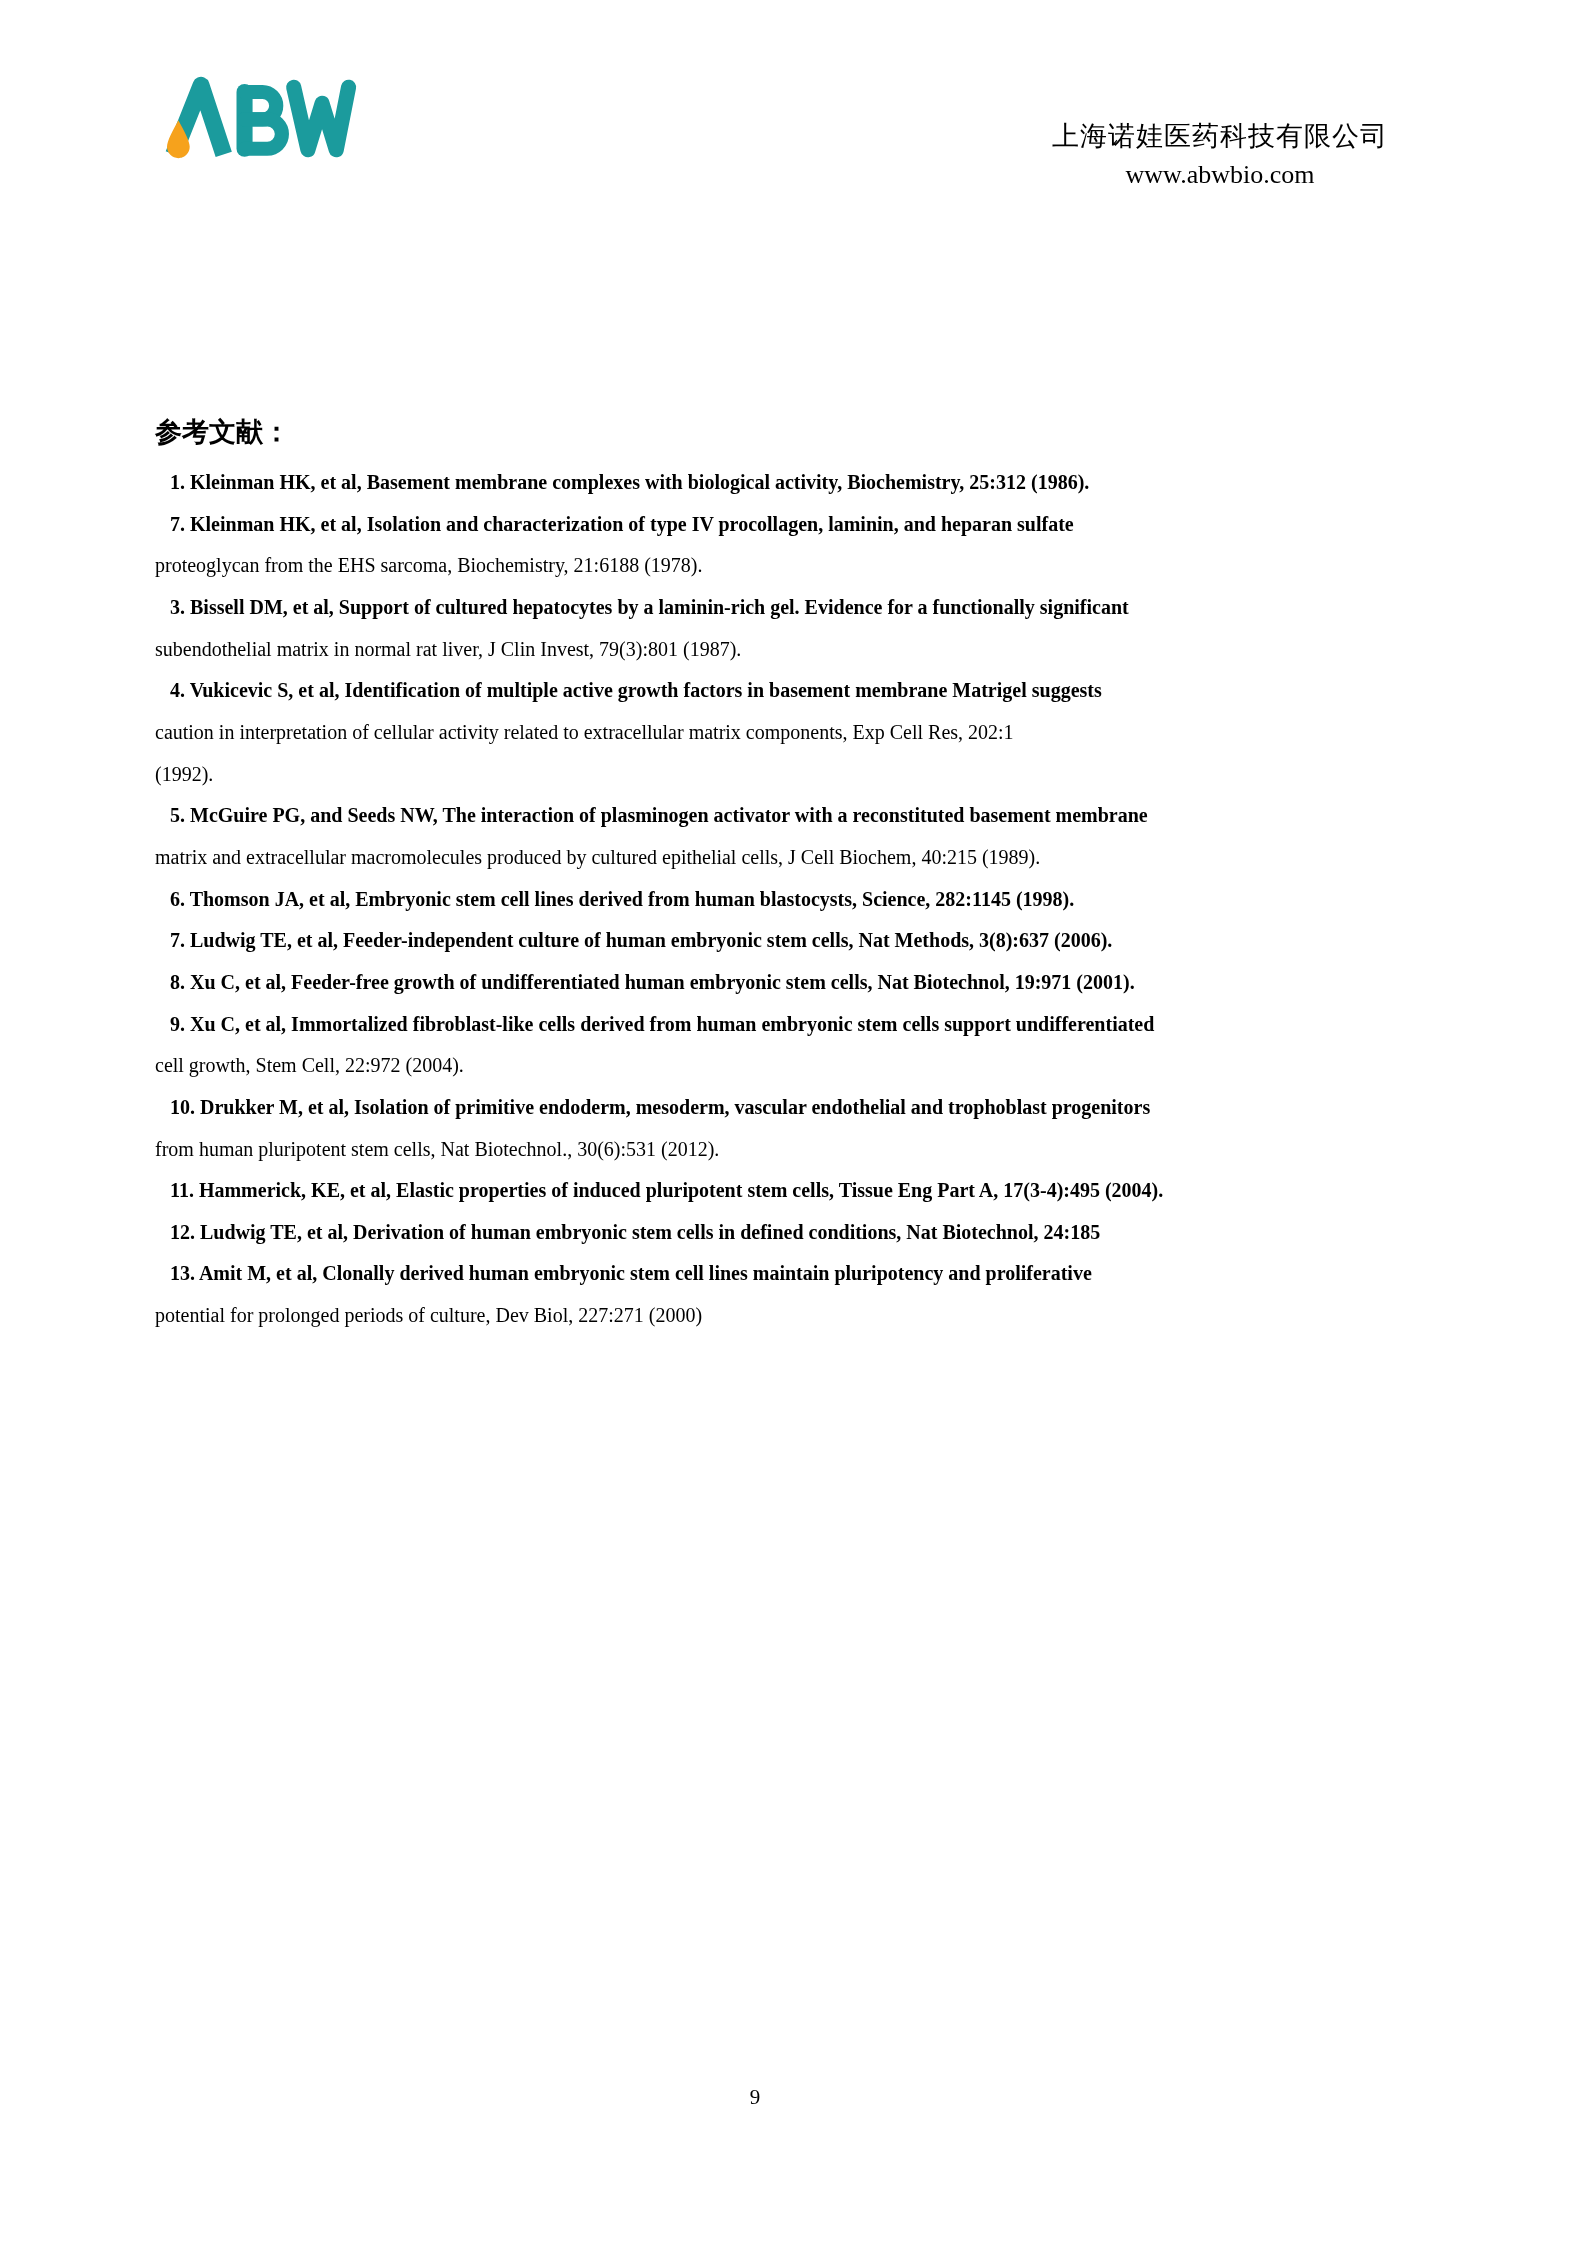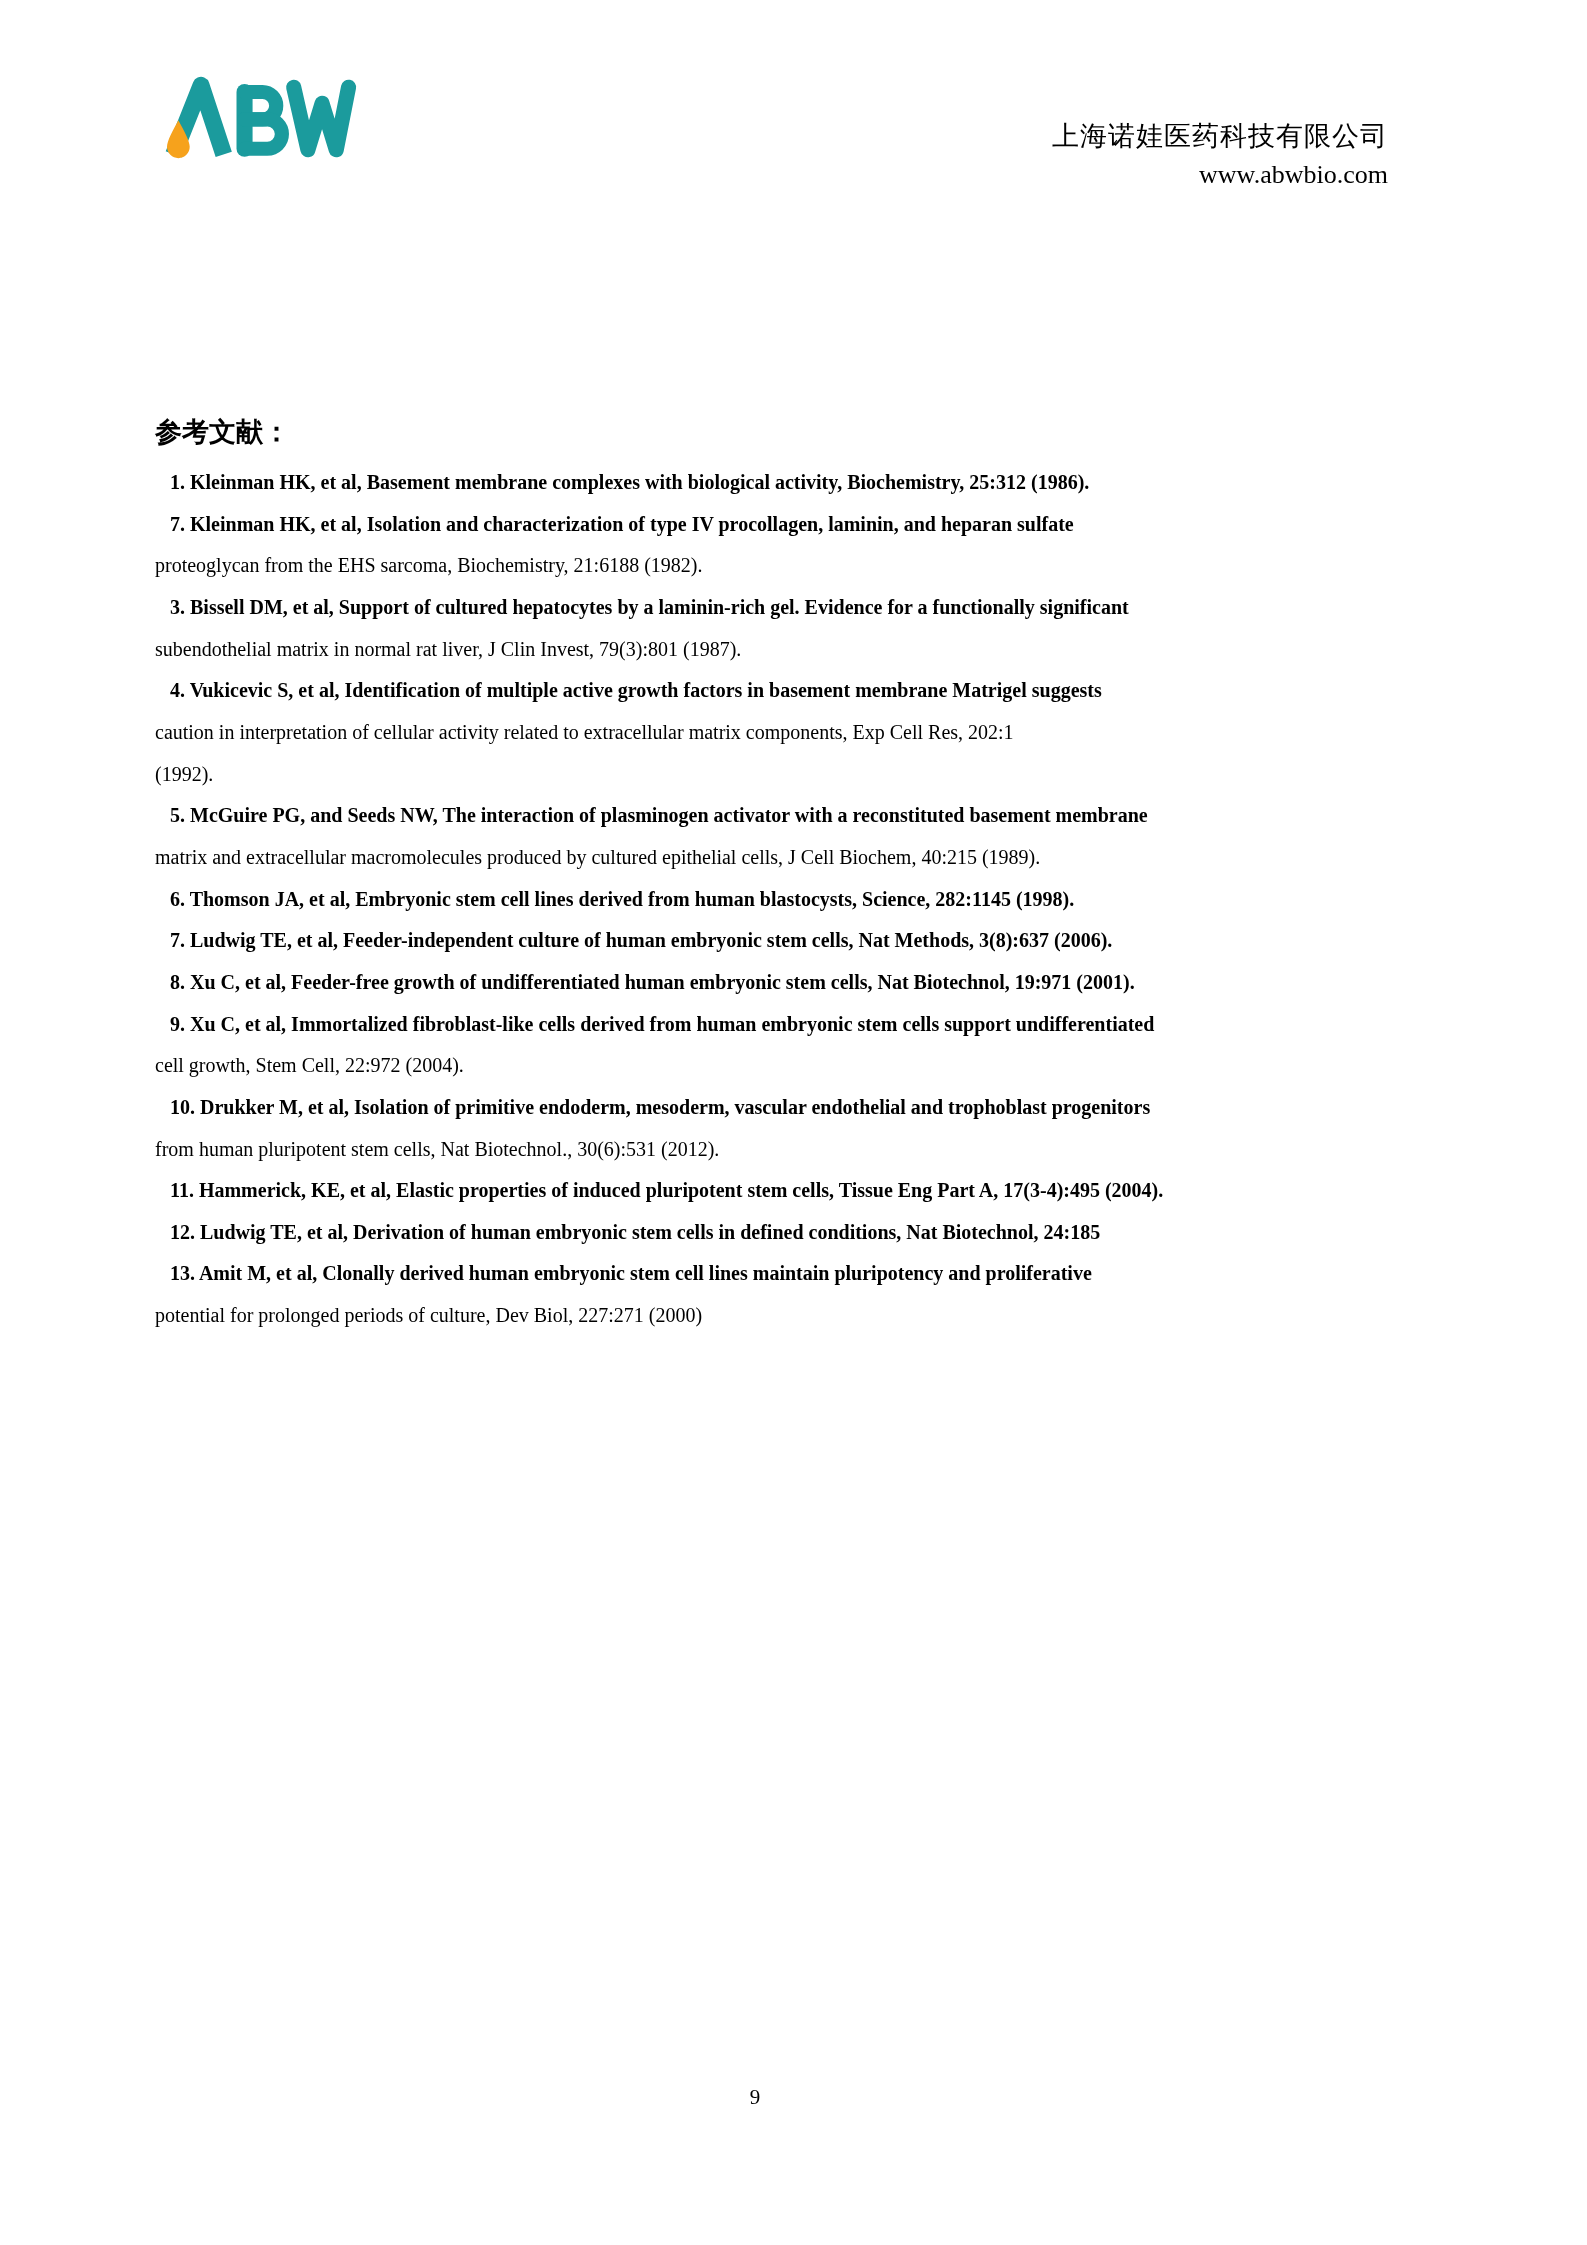--- a/index.html
+++ b/index.html
@@ -19,21 +19,21 @@
     position: absolute;
     left: 150px;
     top: 72px;
     width: 208px;
     height: 92px;
   }
   .header-right {
     position: absolute;
     left: 1052px;
     top: 118px;
-    text-align: right;
+    text-align: center;
   }
   .company-name {
     font-size: 27px;
     line-height: 36px;
     letter-spacing: 1px;
     white-space: nowrap;
   }
   .website {
     margin-top: 4px;
     font-size: 26px;
@@ -97,21 +97,21 @@
   <div class="header-right">
     <div class="company-name">上海诺娃医药科技有限公司</div>
     <div class="website">www.abwbio.com</div>
   </div>
 
   <div class="refs-heading">参考文献：</div>
 
   <div class="references-list">
       <div class="ref-line first">1. Kleinman HK, et al, Basement membrane complexes with biological activity, Biochemistry, 25:312 (1986).</div>
       <div class="ref-line first">7. Kleinman HK, et al, Isolation and characterization of type IV procollagen, laminin, and heparan sulfate</div>
-      <div class="ref-line">proteoglycan from the EHS sarcoma, Biochemistry, 21:6188 (1982).</div>
+      <div class="ref-line">proteoglycan from the EHS sarcoma, Biochemistry, 21:6188 (1978).</div>
       <div class="ref-line first">3. Bissell DM, et al, Support of cultured hepatocytes by a laminin-rich gel. Evidence for a functionally significant</div>
       <div class="ref-line">subendothelial matrix in normal rat liver, J Clin Invest, 79(3):801 (1987).</div>
       <div class="ref-line first">4. Vukicevic S, et al, Identification of multiple active growth factors in basement membrane Matrigel suggests</div>
       <div class="ref-line">caution in interpretation of cellular activity related to extracellular matrix components, Exp Cell Res, 202:1</div>
       <div class="ref-line">(1992).</div>
       <div class="ref-line first">5. McGuire PG, and Seeds NW, The interaction of plasminogen activator with a reconstituted basement membrane</div>
       <div class="ref-line">matrix and extracellular macromolecules produced by cultured epithelial cells, J Cell Biochem, 40:215 (1989).</div>
       <div class="ref-line first">6. Thomson JA, et al, Embryonic stem cell lines derived from human blastocysts, Science, 282:1145 (1998).</div>
       <div class="ref-line first">7. Ludwig TE, et al, Feeder-independent culture of human embryonic stem cells, Nat Methods, 3(8):637 (2006).</div>
       <div class="ref-line first">8. Xu C, et al, Feeder-free growth of undifferentiated human embryonic stem cells, Nat Biotechnol, 19:971 (2001).</div>

